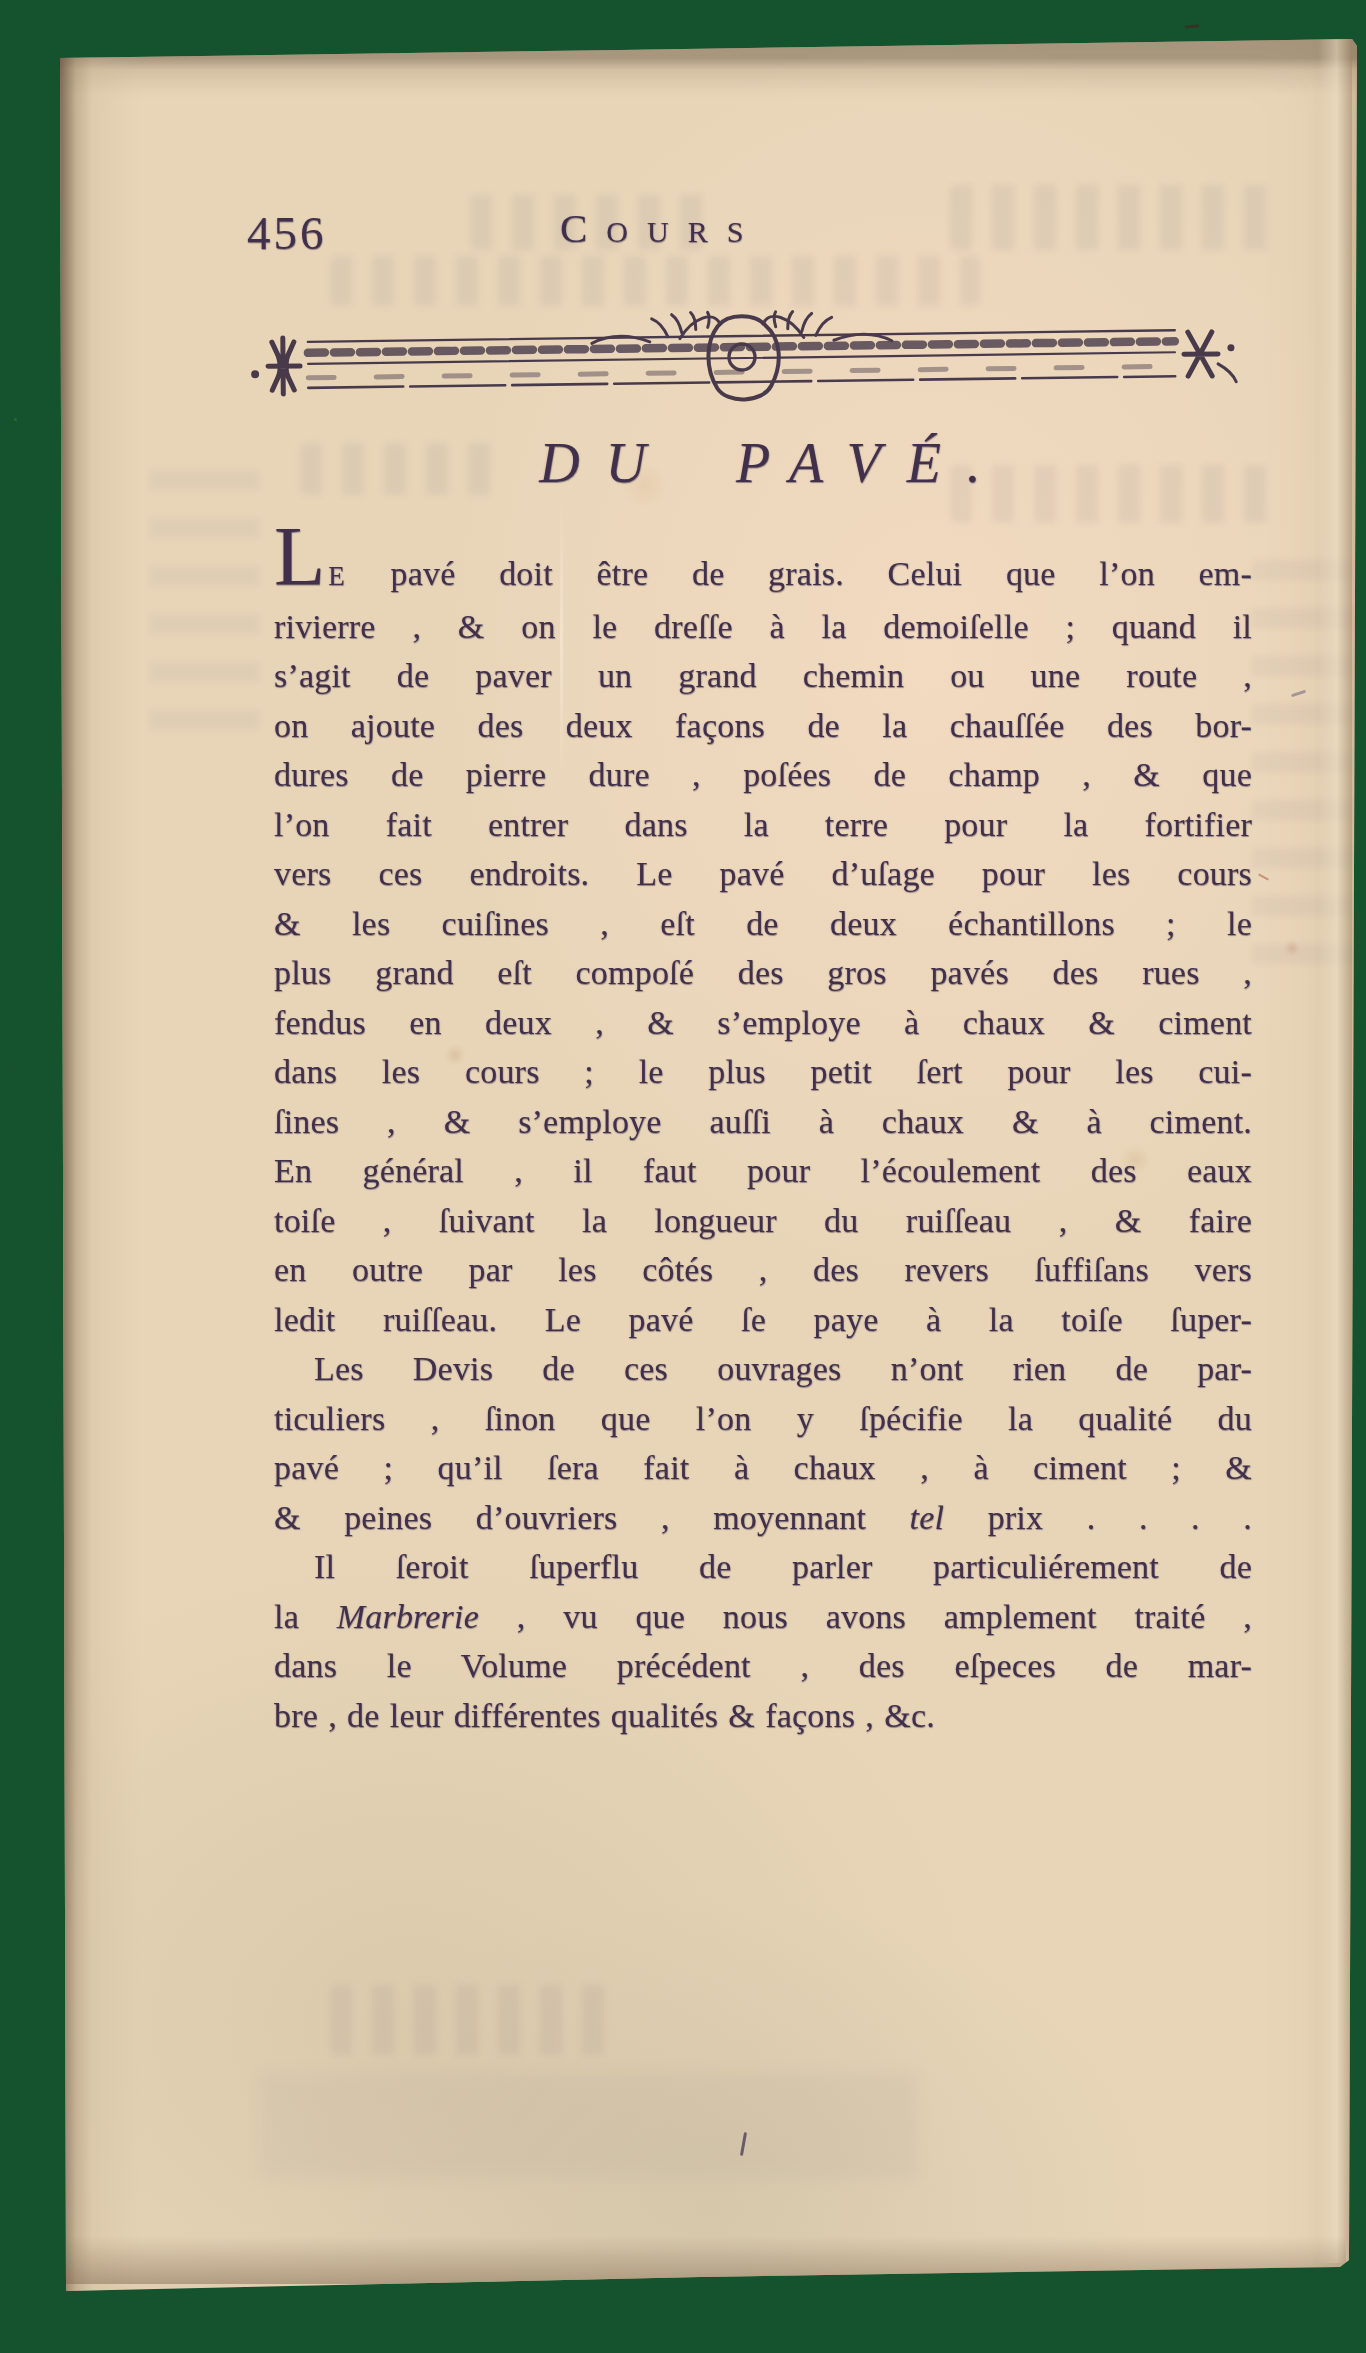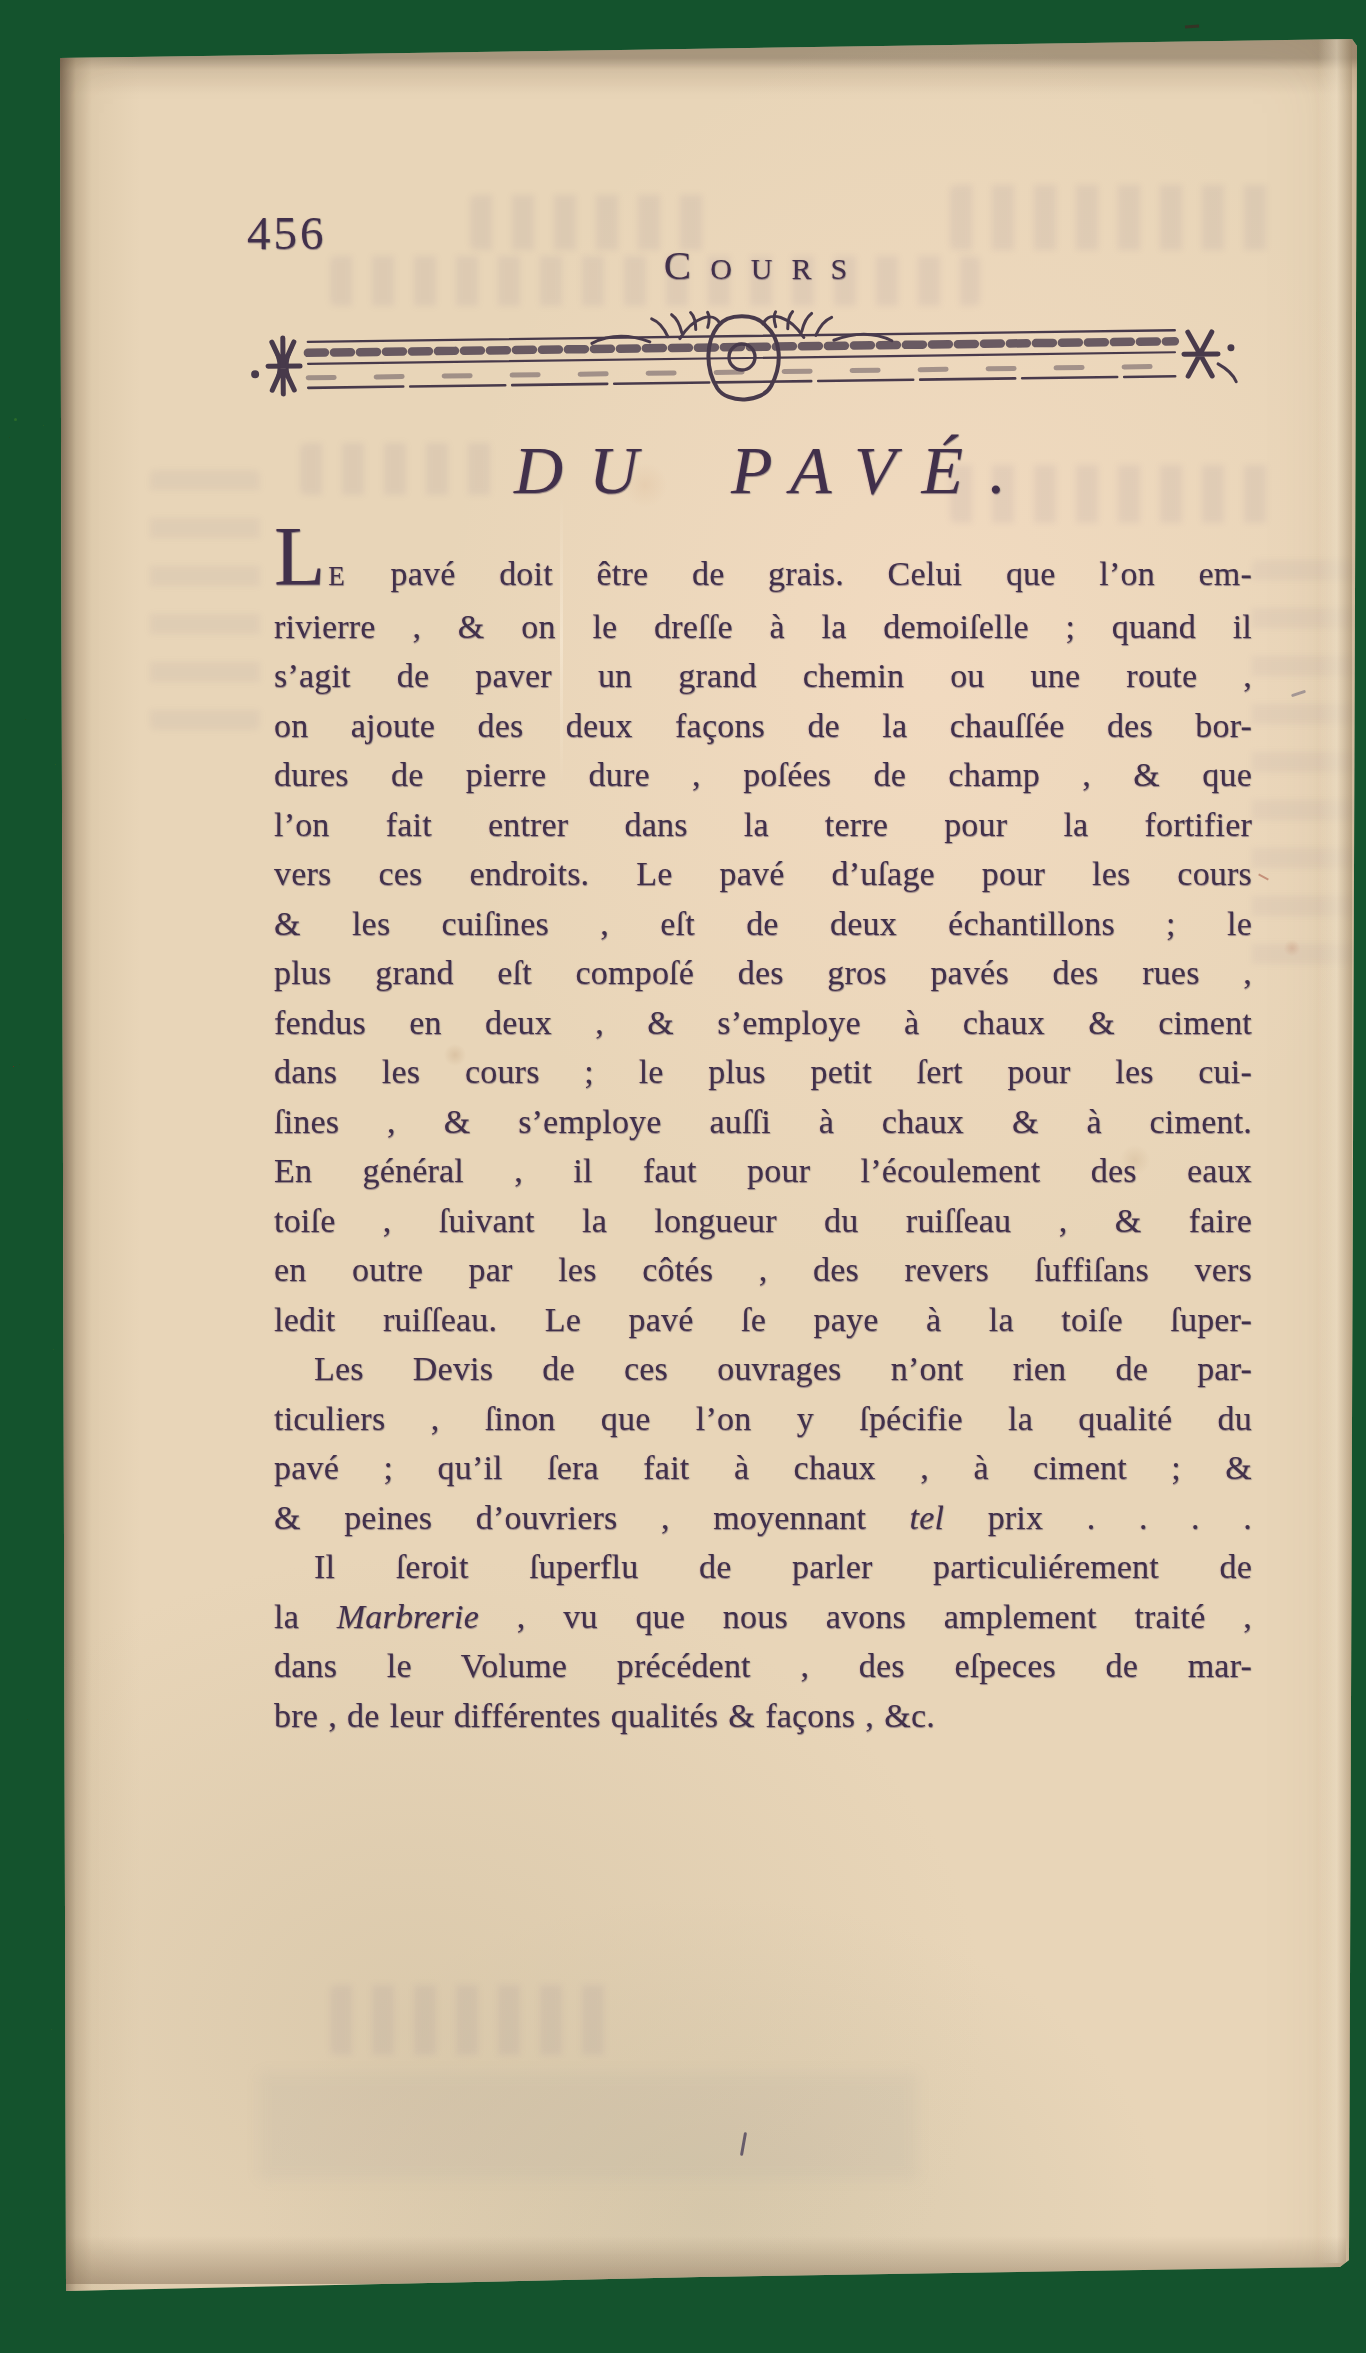--- a/index.html
+++ b/index.html
@@ -31,26 +31,26 @@
   .edge-bottom{position:absolute;left:64px;top:2236px;width:1282px;height:48px;
     background:linear-gradient(180deg,rgba(130,108,82,0),rgba(120,98,74,.45));}
   .edge-right{position:absolute;left:1318px;top:39px;width:34px;height:2224px;
     background:linear-gradient(90deg,rgba(248,235,210,0),rgba(250,238,214,.45) 55%,rgba(150,130,100,.4));}
   .crease-v{position:absolute;left:560px;top:495px;width:3px;height:290px;opacity:.5;
     background:linear-gradient(180deg,rgba(255,245,228,0),rgba(255,246,230,.8),rgba(255,245,228,0));}
   
   .ink{color:#41304b;text-shadow:.5px .5px .9px rgba(64,48,75,.5), 1.3px 0 1px rgba(150,190,140,.12), -1.3px 0 1px rgba(185,100,150,.12);}
   
   .folio{position:absolute;left:247px;top:210px;font-size:47px;line-height:1;letter-spacing:3px;}
-  .running{position:absolute;left:560px;top:204px;width:410px;text-align:center;line-height:1.2;margin-top:37px;}
+  .running{position:absolute;left:560px;top:204px;width:410px;line-height:1.2;}
   .rcap{font-size:41px;letter-spacing:19px;}
   .rsmall{font-size:30px;letter-spacing:19px;}
   
   .chapter{position:absolute;left:383px;top:430px;width:780px;text-align:center;
-    font-style:italic;font-size:68px;line-height:1.2;letter-spacing:26px;word-spacing:24px;}
+    font-style:italic;font-size:56px;line-height:1.2;letter-spacing:26px;word-spacing:24px;}
   
   .orn{position:absolute;left:250px;top:308px;width:995px;height:100px;transform:rotate(-.5deg);}
   
   .bodytext{position:absolute;left:274px;top:549px;width:978px;font-size:34px;line-height:49.5px;
     word-spacing:1.5px;letter-spacing:.2px;}
   .line{white-space:normal;}
   .line.j{text-align:justify;text-align-last:justify;}
   .line.ind{text-indent:40px;}
   .initial{font-size:84px;line-height:0;letter-spacing:3px;}
   .smallcap{font-size:27px;letter-spacing:2px;}

